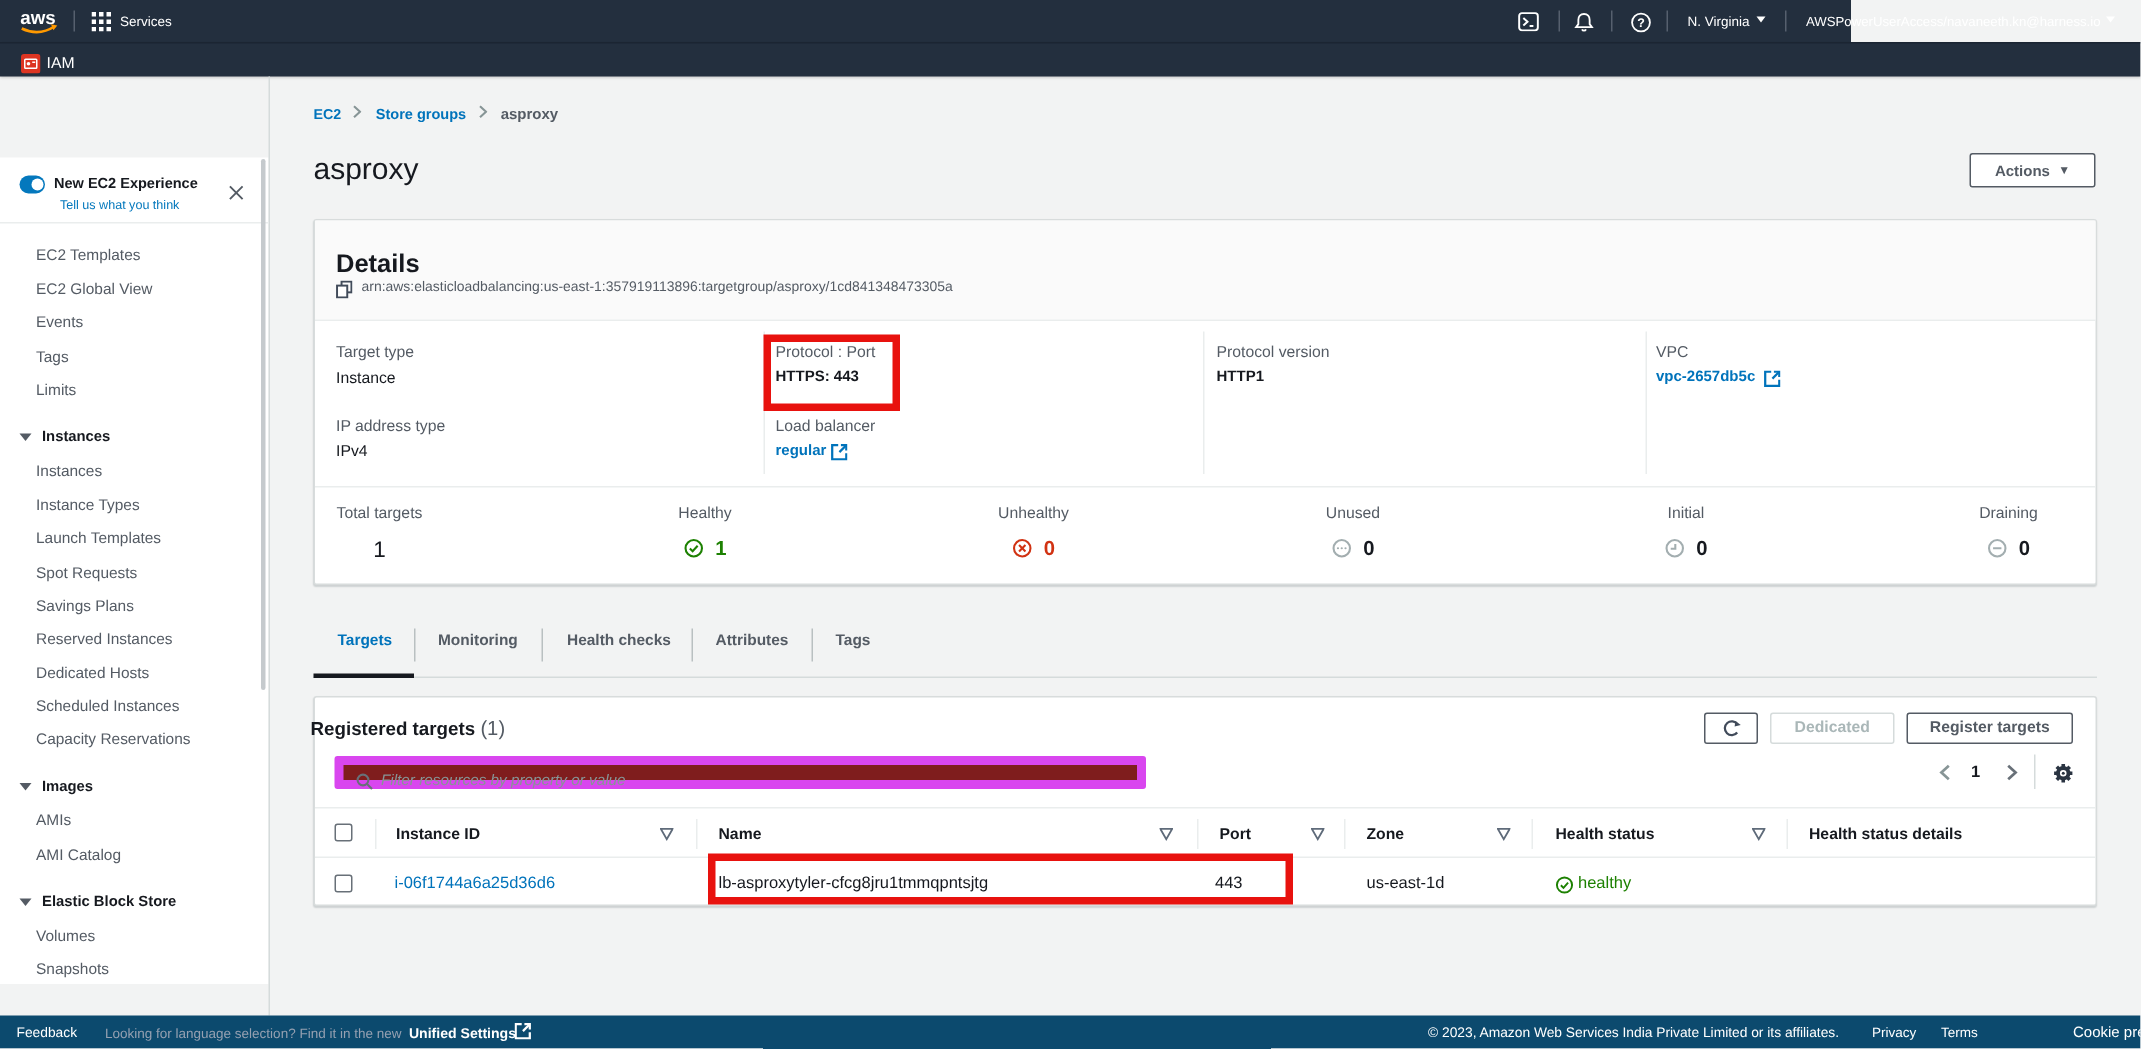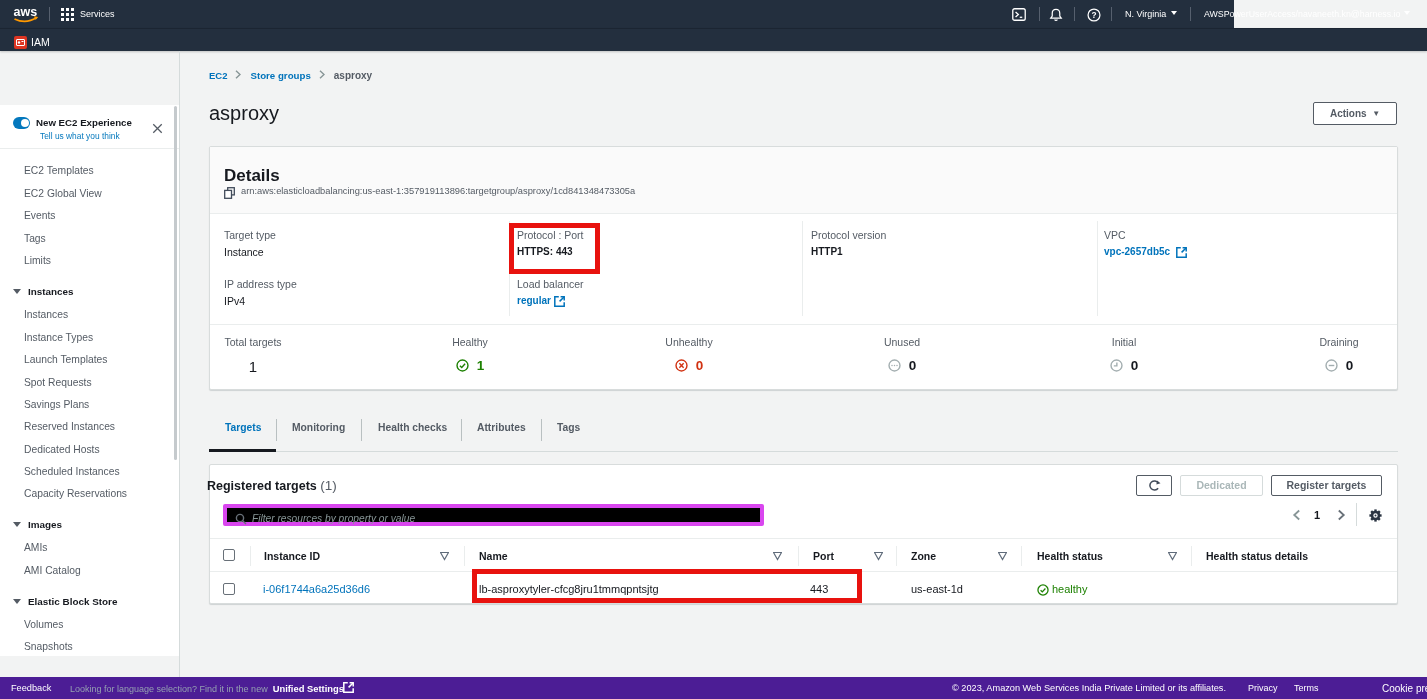--- a/index.html
+++ b/index.html
@@ -8,21 +8,21 @@
 .abs { position:absolute; }
 
 #topnav { position:absolute; left:0; top:0; width:1234px; height:28px; background:#232f3e; }
 #favbar { position:absolute; left:0; top:28px; width:1427px; height:23px; background:#232f3e; border-top:1px solid #1b2532; box-shadow:0 1px 2px rgba(0,0,0,.2); }
 .navsep { position:absolute; top:7px; width:1px; height:14px; background:#56606e; }
 .navtxt { color:#ffffff; font-size:9px; position:absolute; }
 #searchbox { position:absolute; left:128px; top:4px; width:400px; height:21px; background:#101824; border:1px solid #7e8a99; border-radius:3px; }
 #searchbox .ph { position:absolute; left:23px; top:5px; color:#a5afbc; font-style:italic; font-size:9.5px; }
 #searchbox .alt { position:absolute; right:8px; top:4px; color:#c3cbd4; font-size:10px; }
 
-#footer { position:absolute; left:0; top:677px; width:1427px; height:22px; background:#4c1d95; }
+#footer { position:absolute; left:0; top:677px; width:1427px; height:22px; background:#0c4a6e; }
 #footer span { position:absolute; top:6px; font-size:9.2px; color:#fff; white-space:nowrap; }
 
 #sidepanel { position:absolute; left:0; top:105px; width:179px; height:551px; background:#fff; }
 #sideborder { position:absolute; left:179px; top:51px; width:1px; height:626px; background:#d5dbdb; }
 #sidebar .item { position:absolute; left:24px; font-size:10.3px; color:#545b64; white-space:nowrap; }
 #sidebar .sect { position:absolute; left:28px; font-size:9.9px; color:#16191f; font-weight:bold; white-space:nowrap; }
 #sidebar .tri { position:absolute; left:13px; width:0; height:0; border-left:4px solid transparent; border-right:4px solid transparent; border-top:5px solid #545b64; }
 #scrollthumb { position:absolute; left:174px; top:106px; width:3px; height:354px; background:#c5cacd; border-radius:2px; }
 
 #crumbs { position:absolute; left:209px; top:70px; font-size:10px; color:#545b64; white-space:nowrap; }
@@ -45,21 +45,21 @@
 .tot .num { font-size:13.5px; font-weight:bold; margin-top:10px; display:inline-block; vertical-align:middle; }
 .tot svg { margin-top:9px; }
 
 #tabs { position:absolute; left:209px; top:415px; }
 #tabrule { position:absolute; left:209px; top:451px; width:1189px; height:1px; background:#d5dbdb; }
 #tabactive { position:absolute; left:209px; top:449px; width:67px; height:3px; background:#16191f; }
 .tab { position:absolute; top:7px; font-size:10.3px; font-weight:bold; color:#545b64; white-space:nowrap; }
 .tabsep { position:absolute; top:4px; width:1px; height:22px; background:#b9c0c1; }
 
 #rtitle { position:absolute; left:207px; top:478px; font-size:12.5px; color:#16191f; }
-#filter { position:absolute; left:223px; top:504px; width:541px; height:22px; border:4px solid #d946ef; border-radius:2px; background:#000000; }
+#filter { position:absolute; left:223px; top:504px; width:541px; height:22px; border:6px solid #d946ef; border-radius:2px; background:#7f1d1d; }
 #filter .ph { position:absolute; left:25px; top:5px; font-size:10.2px; font-style:italic; color:#879596; }
 .btn { position:absolute; top:475px; height:21px; background:#fff; border:1px solid #545b64; border-radius:2px; font-size:10.5px; font-weight:bold; color:#545b64; text-align:center; }
 
 .thead { font-size:10.5px; font-weight:bold; color:#16191f; position:absolute; top:550px; }
 .tsep { position:absolute; top:546px; width:1px; height:20px; background:#eaeded; }
 .sortico { position:absolute; top:552px; width:9px; height:9px; }
 .cbx { position:absolute; width:12px; height:12px; border:1px solid #687078; border-radius:2px; background:#fff; }
 .cell { position:absolute; top:583px; font-size:11px; color:#16191f; }
 
 .redbox { position:absolute; border:5px solid #e8120e; }

